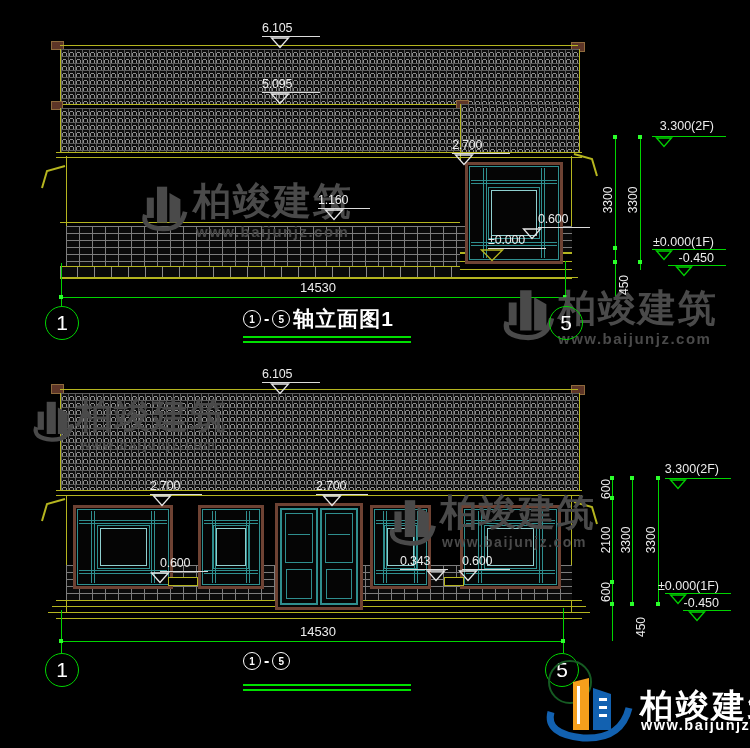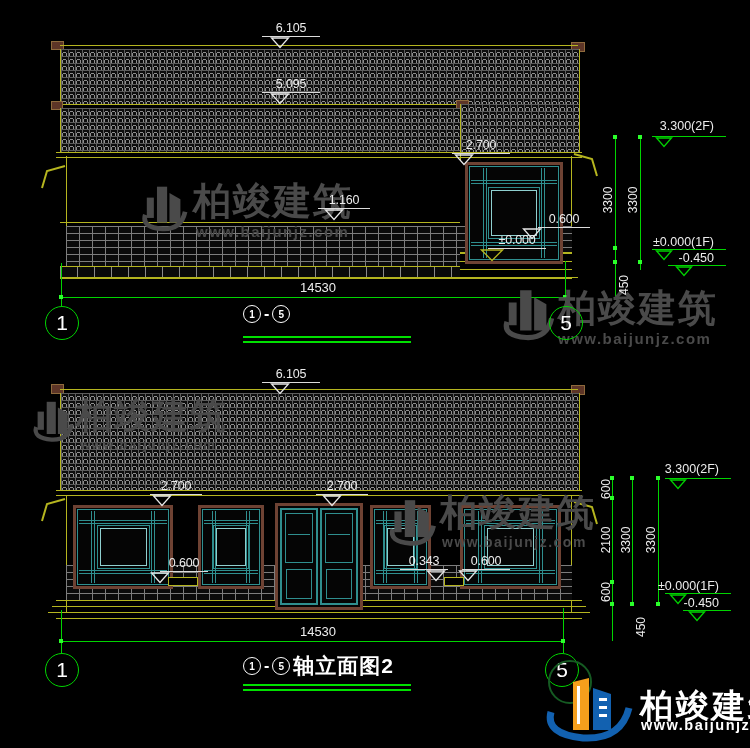--- a/index.html
+++ b/index.html
@@ -36,21 +36,21 @@
   
   .yl-h{position:absolute;height:1px;background:var(--y);}
   .yl-v{position:absolute;width:1px;background:var(--y);}
   .yline2{position:absolute;height:4px;border-top:1px solid var(--y);border-bottom:1px solid var(--y);}
   .gl-h{position:absolute;height:1px;background:var(--g);}
   .gl-v{position:absolute;width:1px;background:var(--g);}
   .dot{position:absolute;width:4px;height:4px;background:#2bff2b;}
   .cap{position:absolute;background:#5d3527;border:1px solid #8e6a3c;}
   
   .mk{position:absolute;color:var(--wt);font-size:12.5px;letter-spacing:-0.2px;z-index:7;}
-  .mk .t{display:block;text-align:center;white-space:nowrap;}
+  .mk .t{display:block;white-space:nowrap;}
   .mk .l{display:block;height:1px;background:#dcdcdc;margin-top:1px;}
   .tri path{fill:none;stroke:currentColor;stroke-width:1.3;}
   .w{color:#e8e8e8;} .ycol{color:var(--y);} .gcol{color:var(--g);}
   
   .rl{position:absolute;z-index:7;font-size:12.5px;color:var(--wt);}
   .rl .t{position:absolute;white-space:nowrap;right:12px;top:0;}
   .rl .l{position:absolute;height:1px;background:var(--g);}
   .vdim{position:absolute;color:var(--wt);font-size:12px;white-space:nowrap;
         transform:translate(-50%,-50%) rotate(-90deg);z-index:7;}
   
@@ -222,20 +222,21 @@
         <span>1</span>
       </div>
     <div class="bub" style="left:549px;top:306px">
         <span>5</span>
       </div>
 
     <div class="dtitle" style="left:243px;top:305px">
       <span class="tnum">1</span>
       <span class="tdash">-</span>
       <span class="tnum">5</span>
+      <span class="ttext">轴立面图1</span>
     </div>
     <div class="ubar" style="left:243px;top:336px;width:168px"></div>
     <div class="ubar" style="left:243px;top:341px;width:168px"></div>
   </section>
 
   <section>
 
     <div class="cap abs" style="left:51px;top:384px;width:11px;height:8px"></div>
     <div class="cap abs" style="left:571px;top:385px;width:12px;height:8px"></div>
     <div class="yline2" style="left:60px;top:389px;width:518px"></div>
@@ -397,21 +398,20 @@
         <span>1</span>
       </div>
     <div class="bub" style="left:545px;top:653px">
         <span>5</span>
       </div>
 
     <div class="dtitle" style="left:243px;top:652px">
       <span class="tnum">1</span>
       <span class="tdash">-</span>
       <span class="tnum">5</span>
-      <span class="ttext">轴立面图2</span>
     </div>
     <div class="ubar" style="left:243px;top:684px;width:168px"></div>
     <div class="ubar" style="left:243px;top:689px;width:168px"></div>
   </section>
 
   <div class="wm" style="left:138px;top:176px">
     <svg width="52" height="50" style="position:absolute;left:0;top:6px">
         <use href="#bj-logo"></use>
       </svg>
     <div class="b" style="margin-left:55px">柏竣建筑</div>

